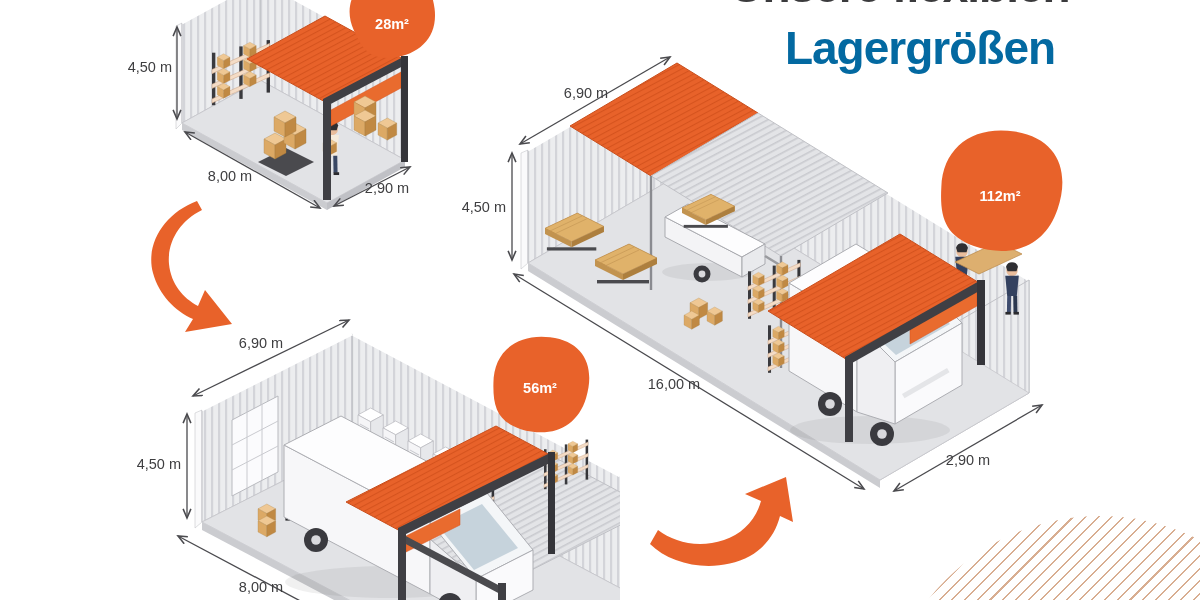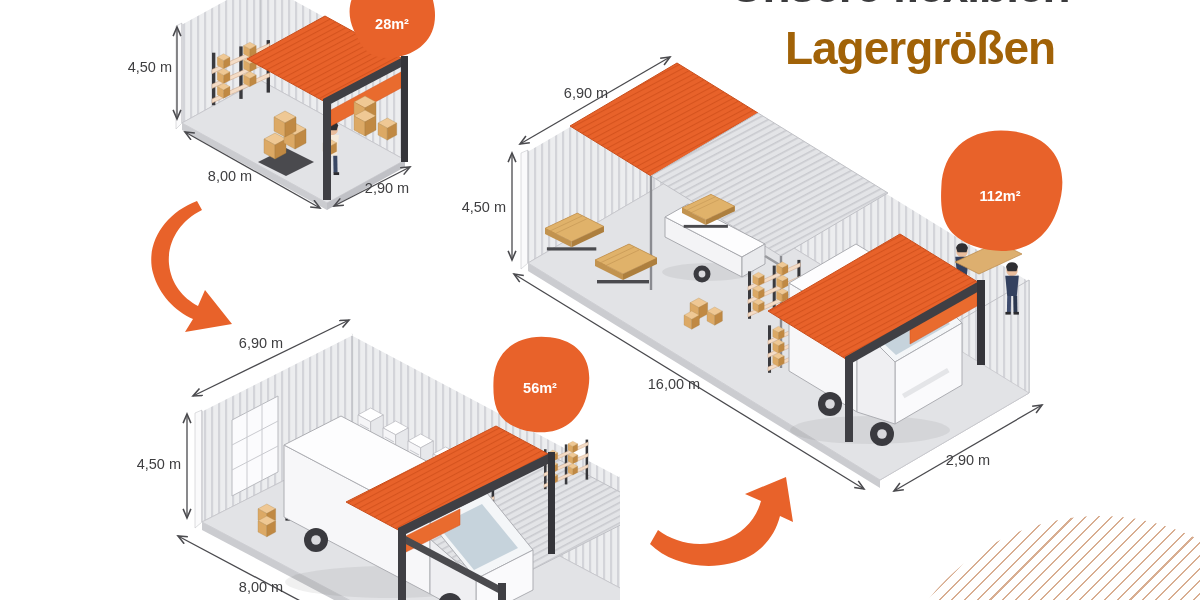--- a/index.html
+++ b/index.html
@@ -7,21 +7,21 @@
     width:1200px;height:600px;overflow:hidden;position:relative;background:#ffffff;
     font-family:"Liberation Sans", sans-serif;
   }
   .abs{position:absolute;}
   .supertitle{
     left:688px;top:-41px;width:424px;text-align:center;
     font-size:46px;font-weight:bold;color:#3B3B3D;letter-spacing:-1px;
   }
   .main-title{
     left:730px;top:21px;width:380px;text-align:center;
-    font-size:46px;font-weight:bold;color:#a16207;letter-spacing:-1px;
+    font-size:46px;font-weight:bold;color:#0369a1;letter-spacing:-1px;
   }
   svg text{font-family:"Liberation Sans", sans-serif;fill:#3E3E40;font-size:14.5px;}
   svg text.badge-txt{fill:#ffffff;font-weight:bold;}
   .dim-line{stroke:#4A4A4E;stroke-width:1.3;fill:none;}
   .deco-circle{
     left:882px;top:516px;width:436px;height:436px;border-radius:50%;
     background:repeating-linear-gradient(135deg,
       rgba(203,146,108,0.75) 0px, rgba(203,146,108,0.75) 1.5px,
       transparent 1.5px, transparent 9px);
   }

